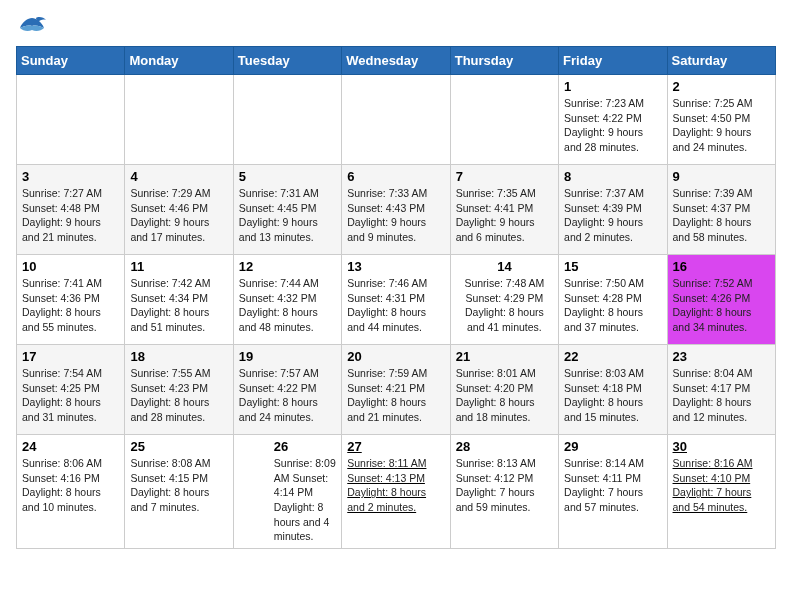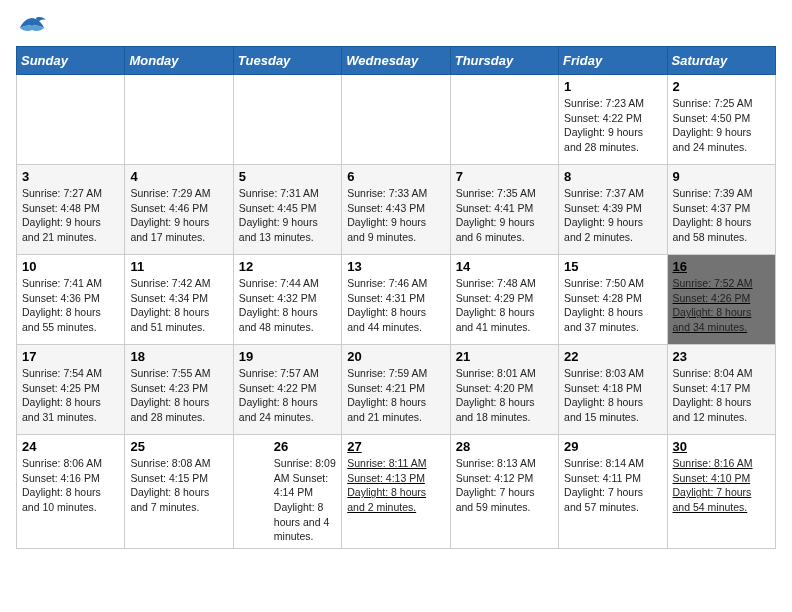--- a/index.html
+++ b/index.html
@@ -53,21 +53,20 @@
       font-size: 11px;
     }
     .calendar th {
       background: #2a6db5;
       color: #fff;
       padding: 6px 4px;
       text-align: left;
       font-size: 13px;
       font-weight: bold;
       border: 1px solid #1a5a9a;
-      font-style: italic;
     }
     .calendar td {
       border: 1px solid #ccc;
       vertical-align: top;
       padding: 4px 5px;
       width: 108px;
       min-height: 80px;
       height: 90px;
       background: #fff;
     }
@@ -207,33 +206,33 @@
           <div class="day-info">Sunrise: 7:44 AM
 Sunset: 4:32 PM
 Daylight: 8 hours and 48 minutes.</div>
         </td>
         <td style="background: rgb(255, 255, 255);">
           <span class="day-num">13</span>
           <div class="day-info">Sunrise: 7:46 AM
 Sunset: 4:31 PM
 Daylight: 8 hours and 44 minutes.</div>
         </td>
-        <td style="background: rgb(255, 255, 255);">
+        <td style="background: rgb(255, 255, 255); text-align: center;">
           <span class="day-num">14</span>
           <div class="day-info">Sunrise: 7:48 AM
 Sunset: 4:29 PM
 Daylight: 8 hours and 41 minutes.</div>
         </td>
         <td style="background: rgb(255, 255, 255);">
           <span class="day-num">15</span>
           <div class="day-info">Sunrise: 7:50 AM
 Sunset: 4:28 PM
 Daylight: 8 hours and 37 minutes.</div>
         </td>
-        <td style="background: #737373; text-decoration: underline;">
+        <td style="background: #d946ef;">
           <span class="day-num">16</span>
           <div class="day-info">Sunrise: 7:52 AM
 Sunset: 4:26 PM
 Daylight: 8 hours and 34 minutes.</div>
         </td>
       </tr>
       <tr>
         <td style="background: rgb(245, 245, 245);">
           <span class="day-num">17</span>
           <div class="day-info">Sunrise: 7:54 AM

